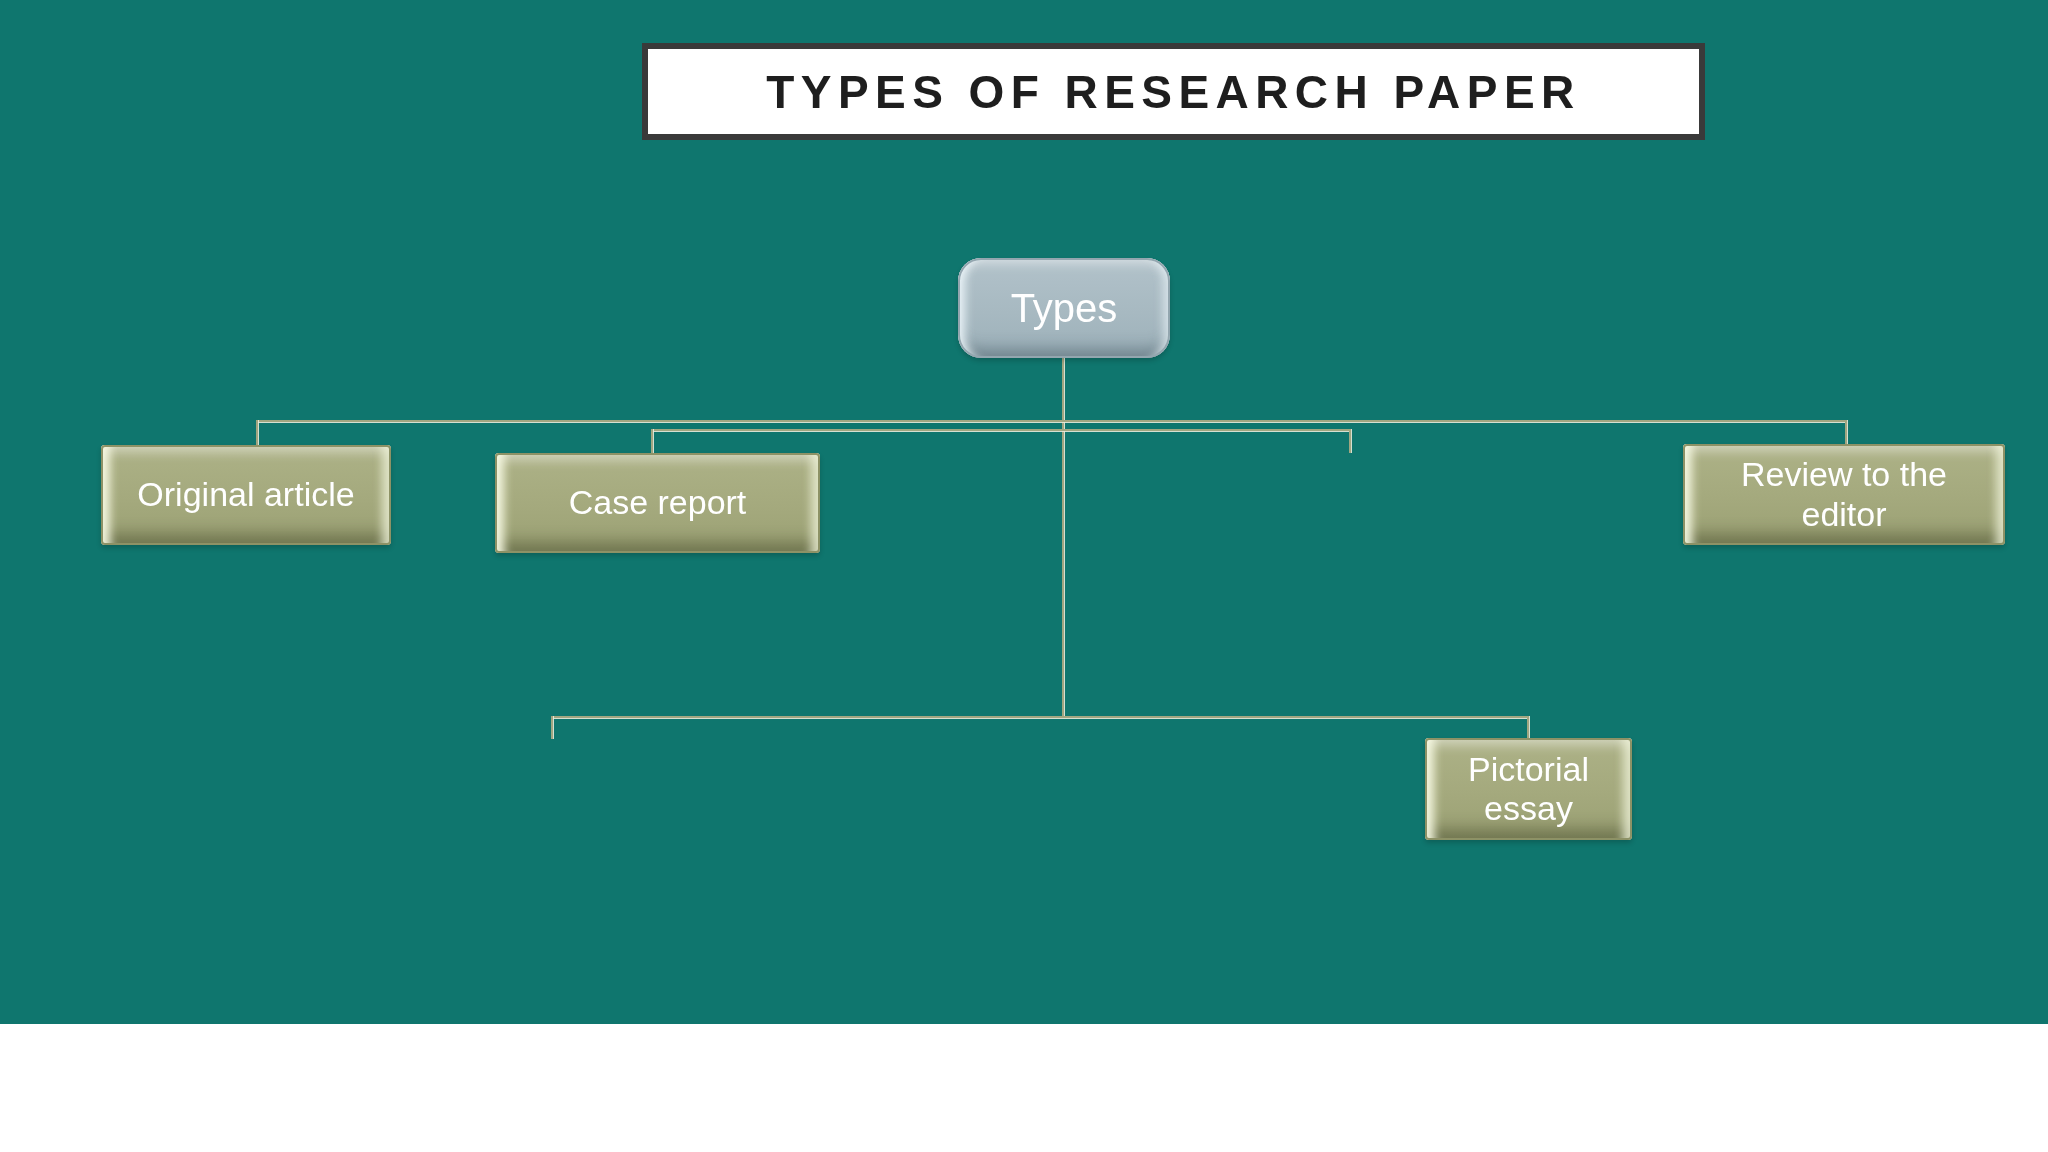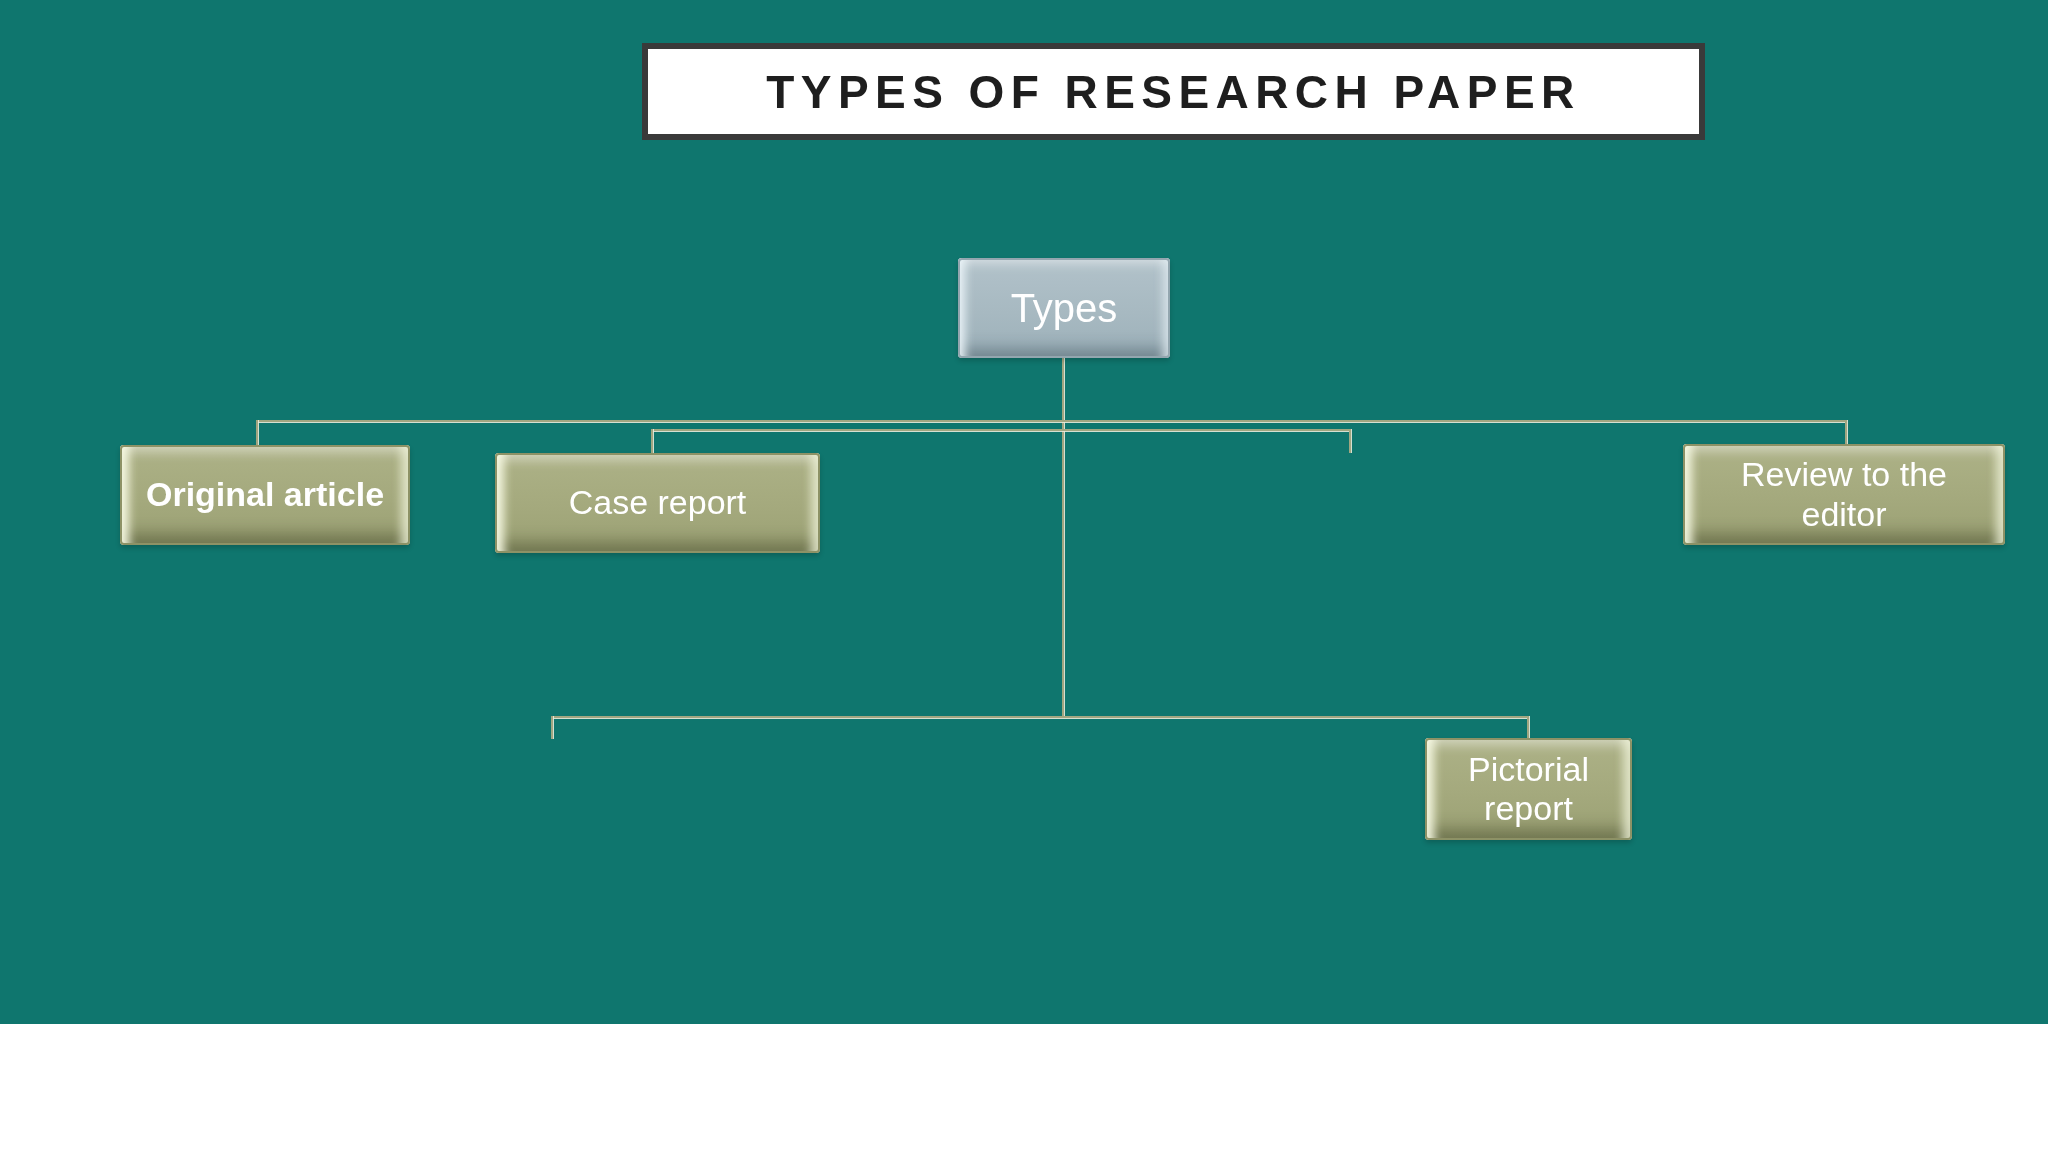--- a/index.html
+++ b/index.html
@@ -63,24 +63,25 @@
   .node-root {
     font-size: 40px;
     background: linear-gradient(180deg, #b2c2ca 0%, #a7b9c1 55%, #9cb0b9 100%);
     box-shadow:
       inset 0 0 0 2px #93a6af,
       inset 16px 0 10px -9px rgba(236, 246, 250, 0.95),
       inset -16px 0 10px -9px rgba(226, 238, 243, 0.8),
       inset 0 14px 12px -9px rgba(255, 255, 255, 0.5),
       inset 0 -18px 15px -9px rgba(40, 60, 70, 0.38),
       0 3px 5px rgba(0, 0, 0, 0.18);
+    border-radius: 23px;
   }
 
   #node-types            { left: 958px;  top: 258px; width: 212px; height: 100px; }
-  #node-original-article { left: 120px;  top: 445px; width: 290px; height: 100px; font-weight: bold; }
+  #node-original-article { left: 101px;  top: 445px; width: 290px; height: 100px; }
   #node-case-report      { left: 495px;  top: 453px; width: 325px; height: 100px; }
   #node-short-communication { left: 1176px; top: 452px; width: 349px; height: 103px; }
   #node-letter-editor    { left: 1683px; top: 444px; width: 322px; height: 101px; }
   #node-review-paper     { left: 449px;  top: 738px; width: 208px; height: 102px; }
   #node-pictorial-essay  { left: 1425px; top: 738px; width: 207px; height: 102px; }
 
   
   .conn {
     position: absolute;
     background: #a1a681;
@@ -124,15 +125,15 @@
   <div class="node node-olive" id="node-original-article">Original article</div>
 
   <div class="node node-olive" id="node-case-report">Case report</div>
 
 
   <div class="node node-olive" id="node-letter-editor">Review to the
 editor</div>
 
 
   <div class="node node-olive" id="node-pictorial-essay">Pictorial
-report</div>
+essay</div>
 
 </div>
 
 </body></html>

